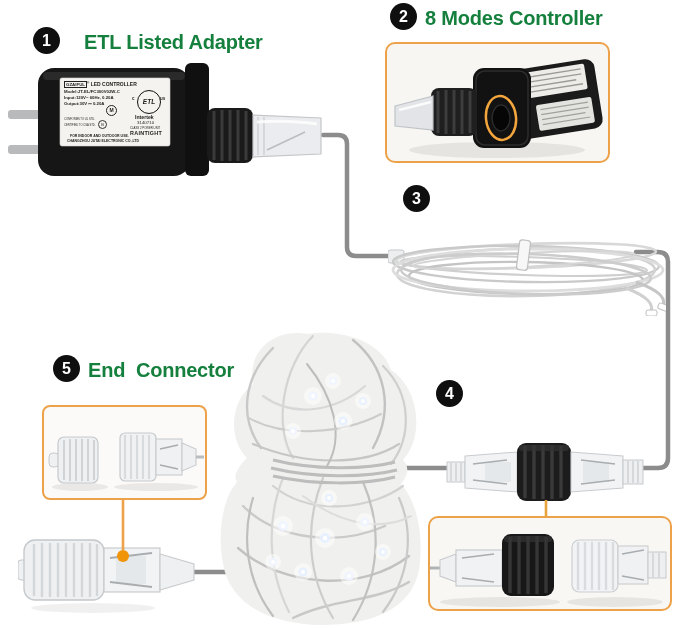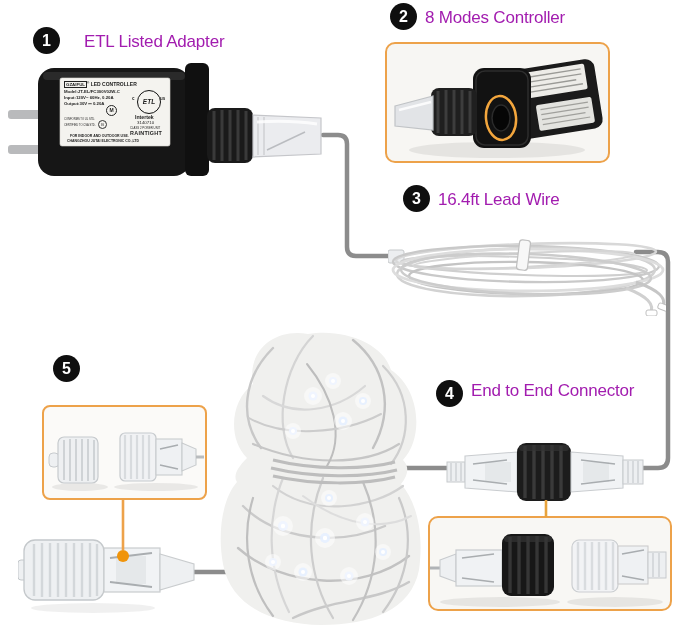--- a/index.html
+++ b/index.html
@@ -1,21 +1,21 @@
 <!DOCTYPE html>
 <html><head>
 <meta charset="utf-8">
 <style>
   html,body{margin:0;padding:0;background:#fff}
   #canvas{position:relative;width:679px;height:628px;background:#ffffff;overflow:hidden;
           font-family:"Liberation Sans",sans-serif}
   .layer{position:absolute;left:0;top:0;pointer-events:none}
   .badge{position:absolute;width:27px;height:27px;border-radius:50%;background:#0f0f0f;color:#fff;
          font-weight:bold;font-size:16px;line-height:27px;text-align:center;z-index:6}
-  .step-label{position:absolute;font-weight:normal;font-size:17px;color:#a21caf;letter-spacing:-0.2px;
+  .step-label{position:absolute;font-weight:bold;font-size:20px;color:#15803d;letter-spacing:-0.2px;
               line-height:22px;white-space:pre;z-index:6}
   .callout{position:absolute;border:2px solid #EDA24A;border-radius:10px;background:#f7f6f3;
            box-sizing:border-box;z-index:3;overflow:hidden}
   .comp{position:absolute;z-index:2}
   .bundle{z-index:3}
   
   .adapter-label{position:absolute;left:57px;top:20px;width:108px;height:64px;color:#1c1c1c;z-index:2}
   .adapter-label div{position:absolute;white-space:nowrap}
   .al-brandrow{left:2px;top:1px;font-size:5px;font-weight:bold}
   .al-brandbox{display:inline-block;border:0.6px solid #222;padding:0 1px;font-size:4.4px;font-weight:bold}
@@ -134,21 +134,20 @@
         <line x1="83" y1="47" x2="83" y2="89"></line>
       </g>
       <polygon points="8,62 46,52 46,86 8,82" fill="#e2e4e7" stroke="#c0c3c6" stroke-width="1.2"></polygon>
       <path d="M12,66 Q28,62 44,58" stroke="#ffffff" stroke-width="2.5" fill="none" opacity="0.85"></path>
       <ellipse cx="114" cy="74" rx="9" ry="13" fill="#060606" stroke="#2b2b2b" stroke-width="1.5"></ellipse>
       <ellipse cx="114" cy="74" rx="15" ry="22" fill="none" stroke="#F3A63D" stroke-width="2.5" transform="rotate(-6 114 74)"></ellipse>
     </svg>
   </div>
 
   <div class="badge" style="left:403px;top:185px">3</div>
-  <div class="step-label" style="left:438px;top:189px">16.4ft Lead Wire</div>
 
   <div class="comp" style="left:388px;top:226px;width:278px;height:90px">
     <svg width="278" height="90">
       <rect x="0" y="24" width="16" height="13" rx="2" fill="#eceef0" stroke="#c5c8ca" stroke-width="1"></rect>
       <g fill="none">
         <ellipse cx="138" cy="30" rx="130" ry="12" stroke="#d8d8d8" stroke-width="2.6" transform="rotate(-2 138 30)"></ellipse>
         <ellipse cx="138" cy="38" rx="133" ry="18" stroke="#c9c9c9" stroke-width="2.4" transform="rotate(1 138 38)"></ellipse>
         <ellipse cx="138" cy="46" rx="129" ry="24" stroke="#d2d2d2" stroke-width="2.6" transform="rotate(-1 138 46)"></ellipse>
         <ellipse cx="136" cy="40" rx="123" ry="9" stroke="#cfcfcf" stroke-width="2.2" transform="rotate(2 136 40)"></ellipse>
         <ellipse cx="138" cy="52" rx="117" ry="16" stroke="#c4c4c4" stroke-width="2.4" transform="rotate(1 138 52)"></ellipse>
@@ -158,20 +157,21 @@
         <path d="M238,62 C258,70 268,78 262,88" stroke="#d0d0d0" stroke-width="3"></path>
         <path d="M248,56 C270,64 280,72 274,82" stroke="#c6c6c6" stroke-width="3"></path>
       </g>
       <rect x="258" y="84" width="11" height="6" rx="2" fill="#ffffff" stroke="#c0c0c0" stroke-width="1"></rect>
       <rect x="270" y="78" width="11" height="6" rx="2" fill="#ffffff" stroke="#c0c0c0" stroke-width="1" transform="rotate(20 275 81)"></rect>
       <rect x="130" y="14" width="11" height="30" rx="3" fill="#f7f7f7" stroke="#bfbfbf" stroke-width="1.2" transform="rotate(7 135 29)"></rect>
     </svg>
   </div>
 
   <div class="badge" style="left:53px;top:355px">5</div>
+  <div class="step-label" style="left:88px;top:359px">End  Connector</div>
 
   <div class="callout" style="left:42px;top:405px;width:165px;height:95px;border-radius:8px;background:#fbfaf8">
     <svg width="161" height="91">
       <ellipse cx="36" cy="80" rx="28" ry="4" fill="#000000" opacity="0.07"></ellipse>
       <ellipse cx="112" cy="80" rx="42" ry="4" fill="#000000" opacity="0.07"></ellipse>
       <rect x="5" y="46" width="10" height="14" rx="4" fill="#eef0f2" stroke="#c6cacd" stroke-width="1"></rect>
       <rect x="14" y="30" width="40" height="46" rx="6" fill="#eef0f2" stroke="#c6cacd" stroke-width="1.2"></rect>
       <g stroke="#cfd3d6" stroke-width="2">
         <line x1="20" y1="33" x2="20" y2="73"></line>
           <line x1="26" y1="32" x2="26" y2="74"></line>
@@ -313,21 +313,21 @@
         <g>
             <circle cx="120" cy="55" r="8" fill="#fff" opacity="0.5"></circle>
             <circle cx="120" cy="55" r="4" fill="#eef4ff" opacity="0.9"></circle>
             <circle cx="120" cy="55" r="2" fill="#fff"></circle>
           </g>
       </g>
     </svg>
   </div>
 
   <div class="badge" style="left:436px;top:380px">4</div>
-  <div class="step-label" style="left:471px;top:380px"><span>End to End Connector</span><br></div>
+  <div class="step-label" style="left:471px;top:380px"><br></div>
 
   <div class="comp" style="left:445px;top:436px;width:205px;height:72px">
     <svg width="205" height="72">
       <rect x="2" y="26" width="18" height="20" fill="#edeff1" stroke="#c6c9cc" stroke-width="1"></rect>
       <g stroke="#d6d9dc" stroke-width="2">
           <line x1="6" y1="27" x2="6" y2="45"></line>
           <line x1="11" y1="27" x2="11" y2="45"></line>
           <line x1="16" y1="27" x2="16" y2="45"></line>
         </g>
       <polygon points="20,20 72,16 72,56 20,52" fill="#f1f3f5" stroke="#c9cccf" stroke-width="1.1"></polygon>

